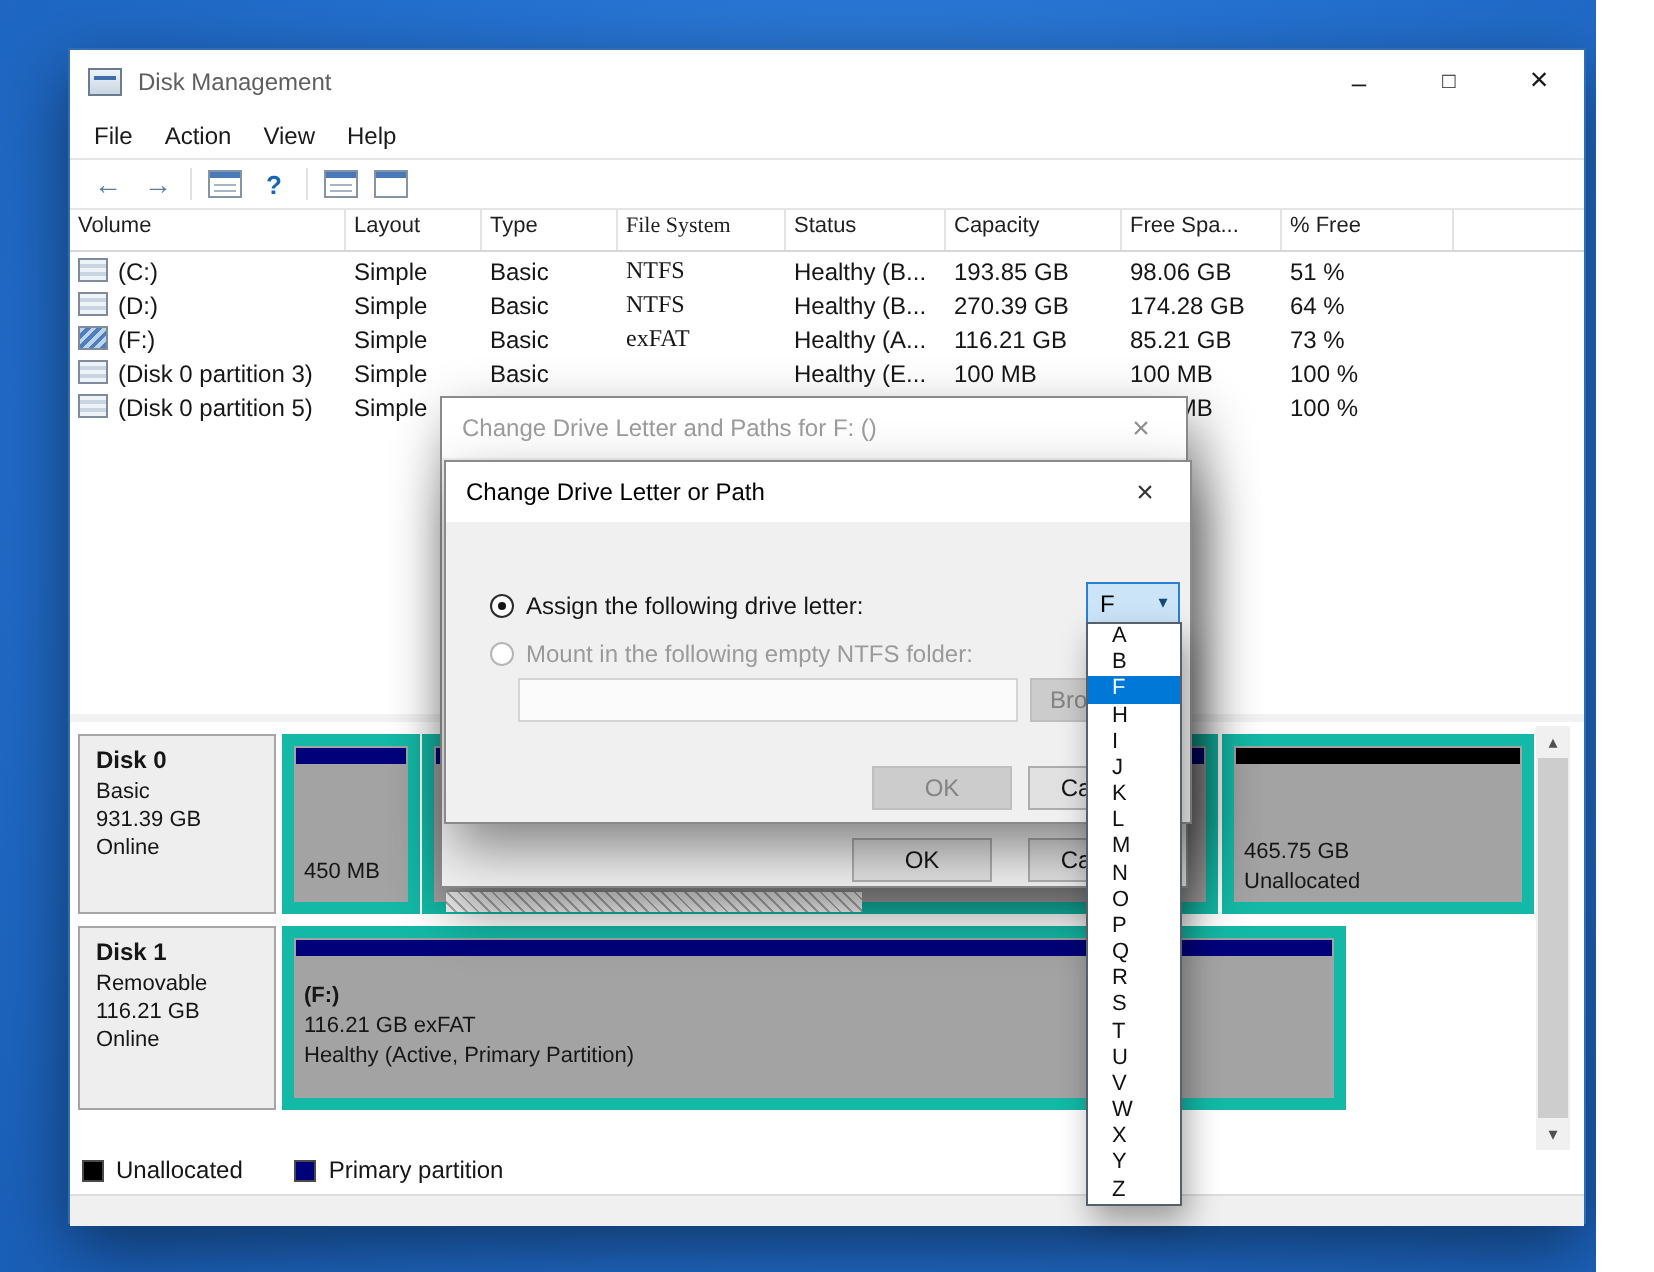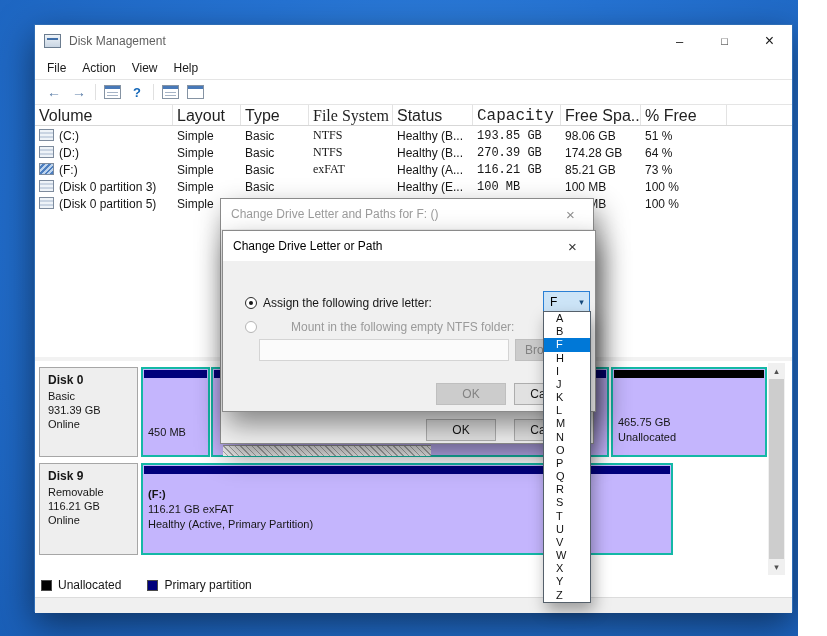--- a/index.html
+++ b/index.html
@@ -27,38 +27,38 @@
     box-sizing:border-box;display:flex;align-items:center;gap:7px;padding-left:10px;background:#fff;}
   .tool{min-width:18px;height:20px;display:flex;align-items:center;justify-content:center;font-size:14px;color:#5a7da8;}
   .tool-sep{width:1px;height:16px;background:#e0e0e0;}
   .ic-win{width:15px;height:12px;border:1px solid #8593a3;background:#fff;position:relative;}
   .ic-win::before{content:"";position:absolute;left:0;right:0;top:0;height:3px;background:#4879b8;}
   .ic-win.lines::after{content:"";position:absolute;left:2px;right:2px;top:6px;height:1px;background:#a6b4c6;box-shadow:0 3px 0 #a6b4c6;}
   .ic-help{font-size:13px;font-weight:bold;color:#1467b8;}
 
   
   .vol-pane{position:absolute;left:0;top:80px;right:0;height:252px;background:#fff;}
-  .vol-header{position:absolute;top:0;left:0;right:0;height:20px;border-bottom:1px solid #d7d7d7;display:flex;font-size:16px;color:#1f1f1f;}
+  .vol-header{position:absolute;top:0;left:0;right:0;height:20px;border-bottom:1px solid #d7d7d7;display:flex;font-size:11px;color:#1f1f1f;}
   .vh{border-right:1px solid #e3e3e3;padding:2px 4px;box-sizing:border-box;overflow:hidden;white-space:nowrap;flex:none;}
   .c0{width:138px;} .c1{width:68px;} .c2{width:68px;} .c3{width:84px;font-family:Liberation Serif, serif;} .c4{width:80px;}
-  .c5{width:88px;font-family:Liberation Mono, monospace;} .c6{width:80px;} .c7{width:86px;} .cf{flex:1;border-right:none;}
+  .c5{width:88px;} .c6{width:80px;} .c7{width:86px;} .cf{flex:1;border-right:none;}
   .vol-rows{position:absolute;top:22px;left:0;right:0;bottom:0;font-size:12px;color:#161616;}
   .vrow{display:flex;height:17px;align-items:center;}
   .vc{padding:0 4px;box-sizing:border-box;overflow:hidden;white-space:nowrap;flex:none;}
   .vol-icon{display:inline-block;width:13px;height:10px;border:1px solid #7d8b9d;margin-right:5px;vertical-align:-1px;
     background:repeating-linear-gradient(180deg,#eef3f8 0 2px,#c9d4e2 2px 4px);}
   .vol-icon.f{background:repeating-linear-gradient(135deg,#bdd3ec 0 2px,#4d7fc0 2px 4px);}
 
   
   .splitter{position:absolute;left:0;top:332px;right:0;height:4px;background:#f2f2f2;}
   .disk-label{position:absolute;background:#eeeeee;border:1px solid #a6a6a6;box-sizing:border-box;padding:5px 0 0 8px;font-size:11px;color:#161616;line-height:14px;}
   .disk-name{font-size:12px;font-weight:bold;margin-bottom:2px;}
   #d0label{left:4px;top:342px;width:99px;height:90px;}
   #d1label{left:4px;top:438px;width:99px;height:92px;}
-  .partition{position:absolute;background:#c4b5fd;border:2px solid #14b8a6;box-sizing:border-box;}
+  .partition{position:absolute;background:#a3a3a3;border:6px solid #14b8a6;box-sizing:border-box;}
   .pbar{position:absolute;left:1px;right:1px;top:1px;height:8px;}
   .bar-primary{background:#00007b;} .bar-black{background:#000;}
   .plabel{position:absolute;left:5px;right:2px;font-size:11px;color:#161616;line-height:15px;overflow:hidden;white-space:nowrap;}
   .plabel b{font-weight:bold;}
   #p450{left:106px;top:342px;width:69px;height:90px;}
   #p450 .plabel{top:56px;}
   #pmid{left:176px;top:342px;width:398px;height:90px;}
   #punalloc{left:576px;top:342px;width:156px;height:90px;}
   #punalloc .plabel{top:46px;}
   #pF{left:106px;top:438px;width:532px;height:92px;}
@@ -92,21 +92,21 @@
   #backOk{left:205px;top:220px;} #backCancel{left:293px;top:220px;}
   #frontOk{left:213px;top:152px;} #frontCancel{left:291px;top:152px;}
   .prompt{position:absolute;left:16px;top:44px;font-size:12px;color:#161616;}
   .radio{position:absolute;width:12px;height:12px;border-radius:50%;background:#fff;box-sizing:border-box;}
   .radio.checked{border:1px solid #2b2b2b;}
   .radio.checked::after{content:"";position:absolute;left:3px;top:3px;width:4px;height:4px;border-radius:50%;background:#161616;}
   .radio.unchecked{border:1px solid #b5b5b5;}
   .radio-label{position:absolute;font-size:12px;color:#161616;}
   .radio-label.dim{color:#9a9a9a;}
   #radioAssign{left:22px;top:66px;} #radioAssignLabel{left:40px;top:65px;}
-  #radioMount{left:22px;top:90px;} #radioMountLabel{left:40px;top:89px;margin-left:28px;}
+  #radioMount{left:22px;top:90px;} #radioMountLabel{left:40px;top:89px;}
   .combo{position:absolute;left:320px;top:60px;width:47px;height:21px;background:#cce4f7;border:1px solid #2a7fd4;
     display:flex;align-items:center;font-size:12px;color:#000;box-sizing:border-box;}
   .combo-val{padding-left:6px;flex:1;}
   .combo-arrow{width:15px;text-align:center;font-size:9px;color:#14487a;}
   .txt{position:absolute;left:36px;top:108px;width:250px;height:22px;background:#fbfbfb;border:1px solid #d4d4d4;box-sizing:border-box;font-size:12px;padding:0 4px;}
   #browseBtn{left:292px;top:108px;}
 
   
   .ddl{position:absolute;left:543px;top:311px;width:48px;height:292px;background:#fff;border:1px solid #55606b;
     z-index:30;box-sizing:border-box;box-shadow:3px 8px 16px rgba(0,0,0,.35);overflow:hidden;}
@@ -239,21 +239,21 @@
       <div class="pbar bar-black"></div>
       <div class="plabel">
         <div>465.75 GB</div>
         <div>Unallocated</div>
       </div>
     </div>
     <div class="fragment">rt</div>
     <div class="hatch"></div>
 
     <div class="disk-label" id="d1label">
-      <div class="disk-name">Disk 9</div>
+      <div class="disk-name">Disk 1</div>
       <div>Removable</div>
       <div>116.21 GB</div>
       <div>Online</div>
     </div>
     <div class="partition" id="pF">
       <div class="pbar bar-primary"></div>
       <div class="plabel">
         <div><b>(F:)</b></div>
         <div>116.21 GB exFAT</div>
         <div>Healthy (Active, Primary Partition)</div>

